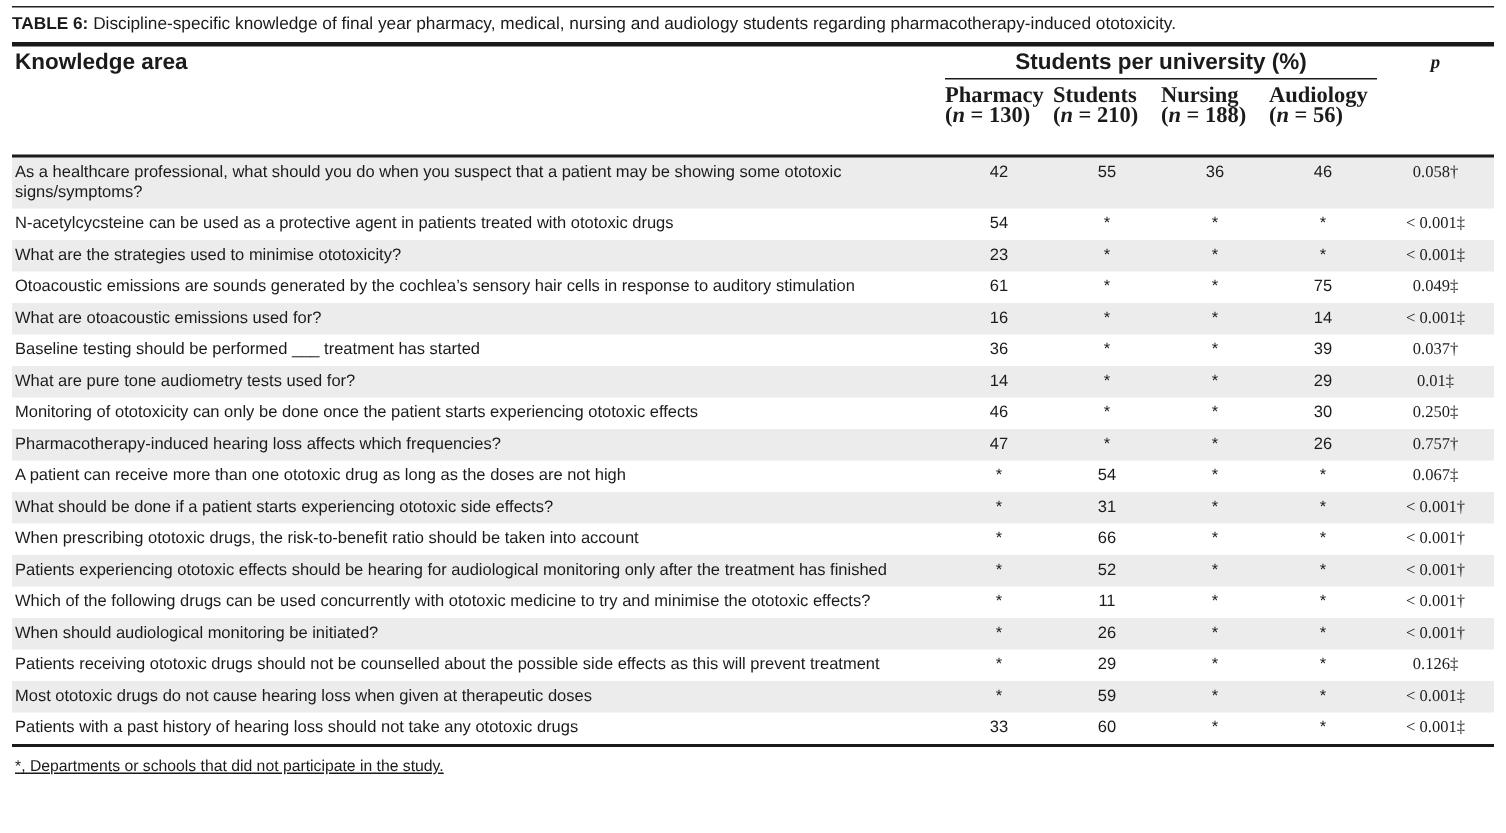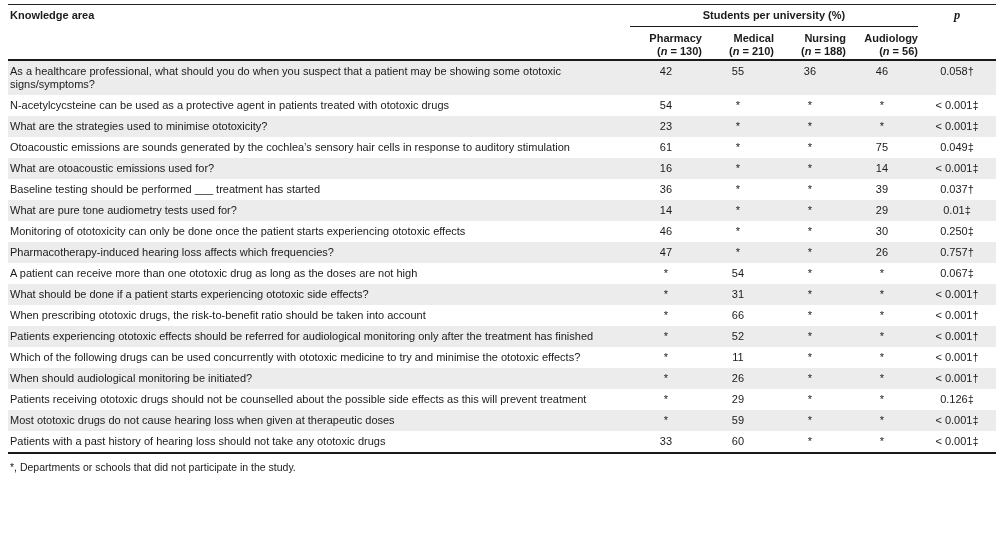--- a/index.html
+++ b/index.html
@@ -25,64 +25,68 @@
   table.data {
     width: 100%;
     border-collapse: collapse;
     table-layout: fixed;
   }
   col.c-q   { width: auto; }
   col.c-u   { width: 72px; }
   col.c-p   { width: 78px; }
 
   thead th {
-    font-size: 11px;
+    font-size: 15px;
     font-weight: bold;
     line-height: 13px;
     vertical-align: top;
     padding: 4px 0 3px 0;
   }
   th.ka { text-align: left; padding-left: 2px; }
   th.group {
     text-align: center;
     border-bottom: 1.2px solid #1a1a1a;
     padding-bottom: 4px;
     margin-top: 24px;
   }
   th.p-h { text-align: center; font-style: italic; font-family: "Liberation Serif", serif; font-size: 12.5px; }
-  th.sub { text-align: right; padding-top: 5px; padding-bottom: 1px; }
+  th.sub { text-align: left; padding-top: 5px; padding-bottom: 19px; font-family: Liberation Serif, serif; }
   th.sub .nline { font-weight: bold; }
   .it { font-style: italic; }
   thead .hdr-bottom { border-bottom: 2.5px solid #1a1a1a; }
 
   tbody td {
     font-size: 11px;
     line-height: 13px;
     padding: 4px 2px;
     vertical-align: top;
   }
   tbody td.q { text-align: left; padding-left: 2px; padding-right: 10px; }
   tbody td.c { text-align: center; }
-  tbody td.p { text-align: center; }
+  tbody td.p { text-align: center; font-family: Liberation Serif, serif; }
   tbody tr.alt { background: #ececec; }
   tbody tr:last-child td { border-bottom: 2.5px solid #1a1a1a; }
 
   .footnotes { padding: 7px 0 0 2px; }
   .footnotes .fn {
     font-size: 10.5px;
     line-height: 13px;
     margin-bottom: 5px;
+    text-decoration: underline;
   }
 </style>
 </head>
 <body>
 
 <div class="wrap">
   <div class="top-rule"></div>
 
+  <div class="caption">
+    <span class="lbl">TABLE 6:</span><span> Discipline-specific knowledge of final year pharmacy, medical, nursing and audiology students regarding pharmacotherapy-induced ototoxicity.</span>
+  </div>
 
   <table class="data">
     <colgroup>
       <col class="c-q">
       <col class="c-u">
         <col class="c-u">
         <col class="c-u">
         <col class="c-u">
       <col class="c-p">
     </colgroup>
@@ -91,21 +95,21 @@
         <th class="ka hdr-bottom" rowspan="2">Knowledge area</th>
         <th class="group" colspan="4">Students per university (%)</th>
         <th class="p-h hdr-bottom" rowspan="2">p</th>
       </tr>
       <tr>
         <th class="sub hdr-bottom">
           <div>Pharmacy</div>
           <div class="nline"><span>(</span><span class="it">n</span><span> = 130)</span></div>
         </th>
         <th class="sub hdr-bottom">
-          <div>Medical</div>
+          <div>Students</div>
           <div class="nline"><span>(</span><span class="it">n</span><span> = 210)</span></div>
         </th>
         <th class="sub hdr-bottom">
           <div>Nursing</div>
           <div class="nline"><span>(</span><span class="it">n</span><span> = 188)</span></div>
         </th>
         <th class="sub hdr-bottom">
           <div>Audiology</div>
           <div class="nline"><span>(</span><span class="it">n</span><span> = 56)</span></div>
         </th>
@@ -202,21 +206,21 @@
   </tr>
         <tr>
     <td class="q">When prescribing ototoxic drugs, the risk-to-benefit ratio should be taken into account</td>
     <td class="c">*</td>
     <td class="c">66</td>
     <td class="c">*</td>
     <td class="c">*</td>
     <td class="p">&lt; 0.001†</td>
   </tr>
         <tr class="alt">
-    <td class="q">Patients experiencing ototoxic effects should be referred for audiological monitoring only after the treatment has finished</td>
+    <td class="q">Patients experiencing ototoxic effects should be hearing for audiological monitoring only after the treatment has finished</td>
     <td class="c">*</td>
     <td class="c">52</td>
     <td class="c">*</td>
     <td class="c">*</td>
     <td class="p">&lt; 0.001†</td>
   </tr>
         <tr>
     <td class="q">Which of the following drugs can be used concurrently with ototoxic medicine to try and minimise the ototoxic effects?</td>
     <td class="c">*</td>
     <td class="c">11</td>

